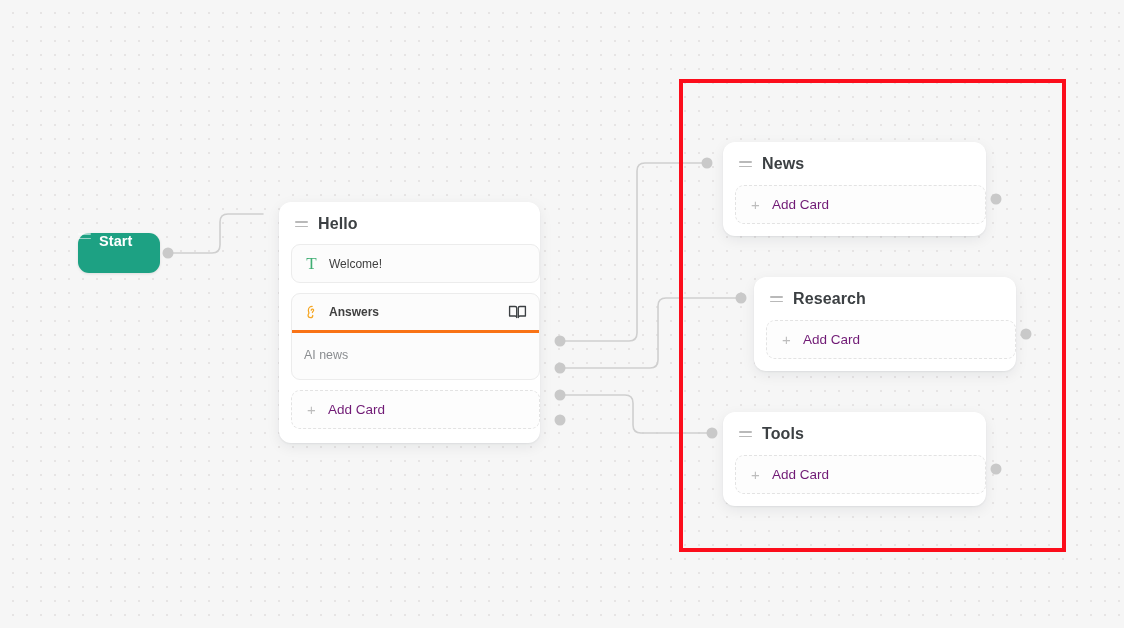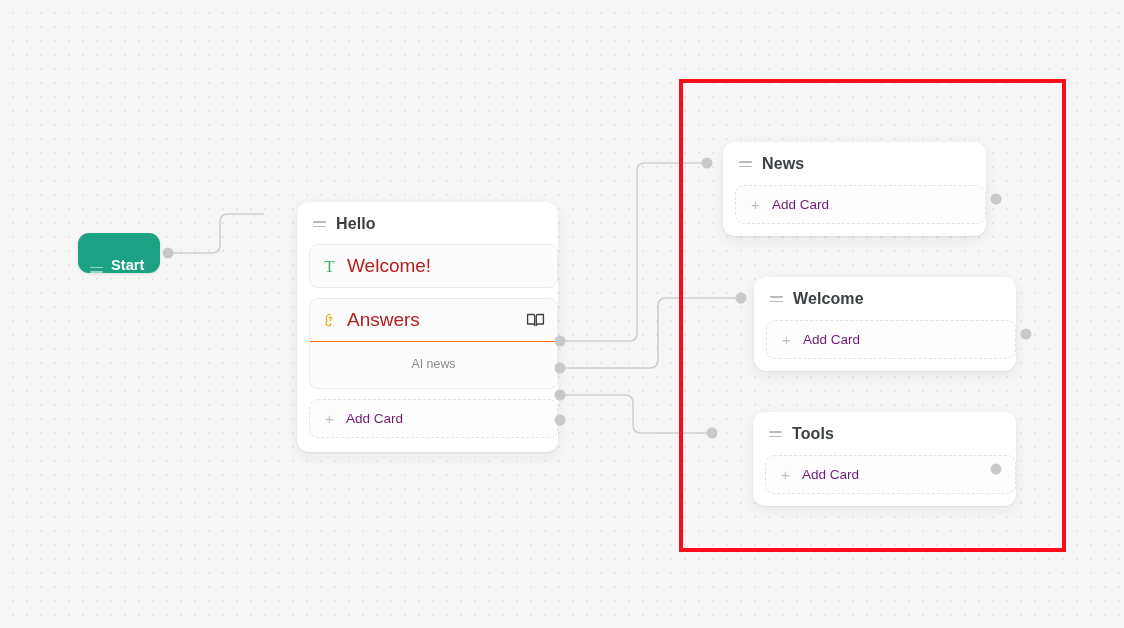--- a/index.html
+++ b/index.html
@@ -51,23 +51,23 @@
   
   #start-node {
     position: absolute;
     left: 78px;
     top: 233px;
     width: 82px;
     height: 40px;
     border-radius: 11px;
     background: #1da183;
     display: flex;
-    align-items: flex-end;
+    align-items: flex-start;
     gap: 8px;
-    padding-left: 12px;
+    padding-left: 0;
     box-shadow: 0 1px 3px rgba(0,0,0,.10);
   }
   #start-node .handle { opacity: .55; }
   .start-label {
     color: #ffffff;
     font-size: 14.5px;
     font-weight: bold;
     letter-spacing: .1px;
   }
 
@@ -105,64 +105,64 @@
   }
   .card-title {
     font-size: 16px;
     font-weight: bold;
     color: #3c4043;
     letter-spacing: .1px;
   }
 
   
   #hello-card {
-    left: 297px;
+    left: 279px;
     top: 202px;
     width: 261px;
     padding-bottom: 14px;
   }
   #hello-card .card-head { margin-bottom: 11px; }
 
   .block {
     border: 1px solid #ececec;
     border-radius: 9px;
     background: #fcfcfc;
     margin-bottom: 10px;
   }
   .block-row {
     display: flex;
     align-items: center;
     gap: 10px;
     padding: 10px 12px;
   }
   .block-row .block-label {
-    font-size: 19px;
-    color: #b91c1c;
+    font-size: 12px;
+    color: #404040;
     flex: 1;
   }
 
   
   .icon-text {
     font-family: "Liberation Serif", serif;
     font-size: 17px;
     line-height: 1;
     color: #3fae73;
     width: 15px;
     text-align: center;
     flex: 0 0 15px;
   }
   
   .icon-ear { width: 15px; height: 16px; flex: 0 0 15px; }
   
   .icon-book { width: 19px; height: 16px; flex: 0 0 19px; }
 
-  .answers-head { border-bottom: 1px solid #f97316; }
+  .answers-head { border-bottom: 3px solid #f97316; font-weight: bold; }
   .answers-body { padding: 8px 12px 10px 12px; }
   .answer-item {
-    text-align: center;
+    text-align: left;
     font-size: 12.4px;
     color: #8a8d90;
     padding: 7px 0;
   }
 
   
   .add-card {
     display: flex;
     align-items: center;
     gap: 11px;
@@ -180,21 +180,21 @@
     flex: 0 0 11px;
   }
   .add-label {
     font-size: 13.5px;
     color: #701a75;
   }
 
   
   #news-card    { left: 723px; top: 142px; width: 263px; }
   #research-card{ left: 754px; top: 277px; width: 262px; }
-  #tools-card   { left: 723px; top: 412px; width: 263px; margin-left: 30px; }
+  #tools-card   { left: 723px; top: 412px; width: 263px; }
 
   
   #annotation-rect {
     position: absolute;
     left: 679px;
     top: 79px;
     width: 387px;
     height: 473px;
     border: 4px solid #fc0d1b;
     pointer-events: none;
@@ -288,21 +288,21 @@
   </div>
   <span class="port" style="left:707px; top:163px;"></span>
   <span class="port" style="left:996px; top:199px;"></span>
 
   <div id="research-card" class="card">
     <div class="card-head">
       <span class="handle">
         <i></i>
           <i></i>
       </span>
-      <span class="card-title">Welcome</span>
+      <span class="card-title">Research</span>
     </div>
     <div class="add-card">
       <span class="add-plus">+</span>
       <span class="add-label">Add Card</span>
     </div>
   </div>
   <span class="port" style="left:741px; top:298px;"></span>
   <span class="port" style="left:1026px; top:334px;"></span>
 
   <div id="tools-card" class="card">

